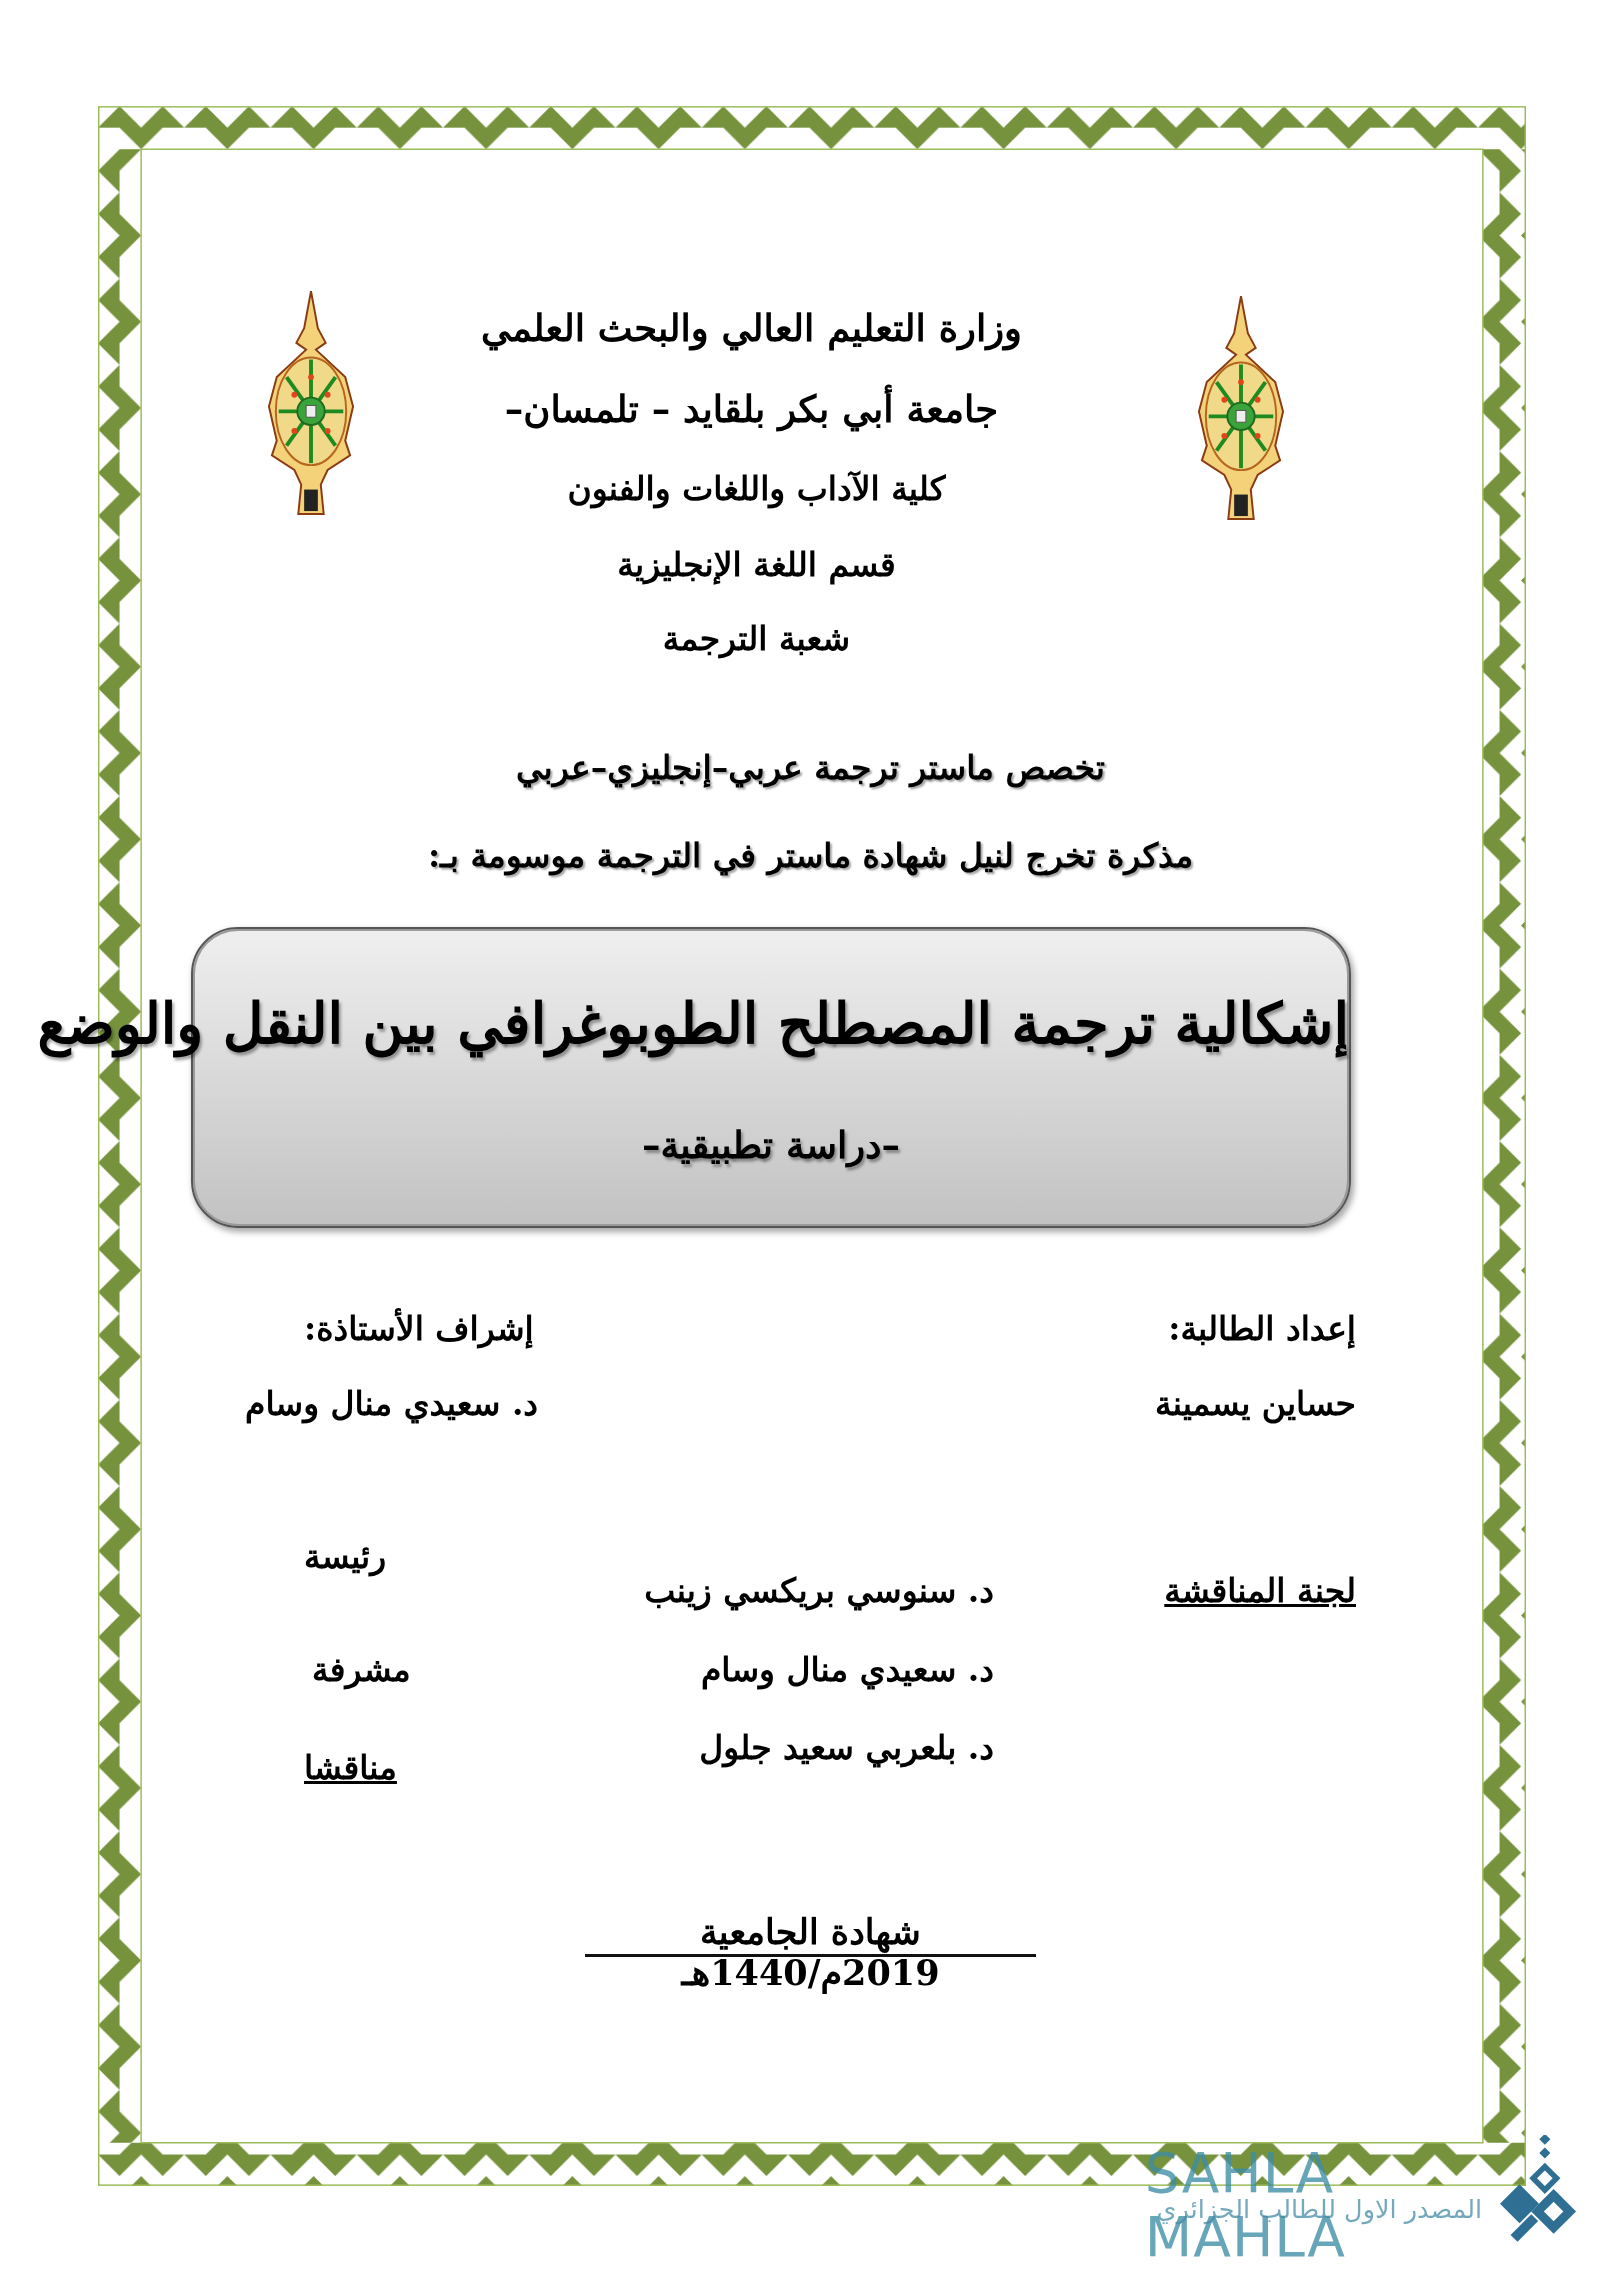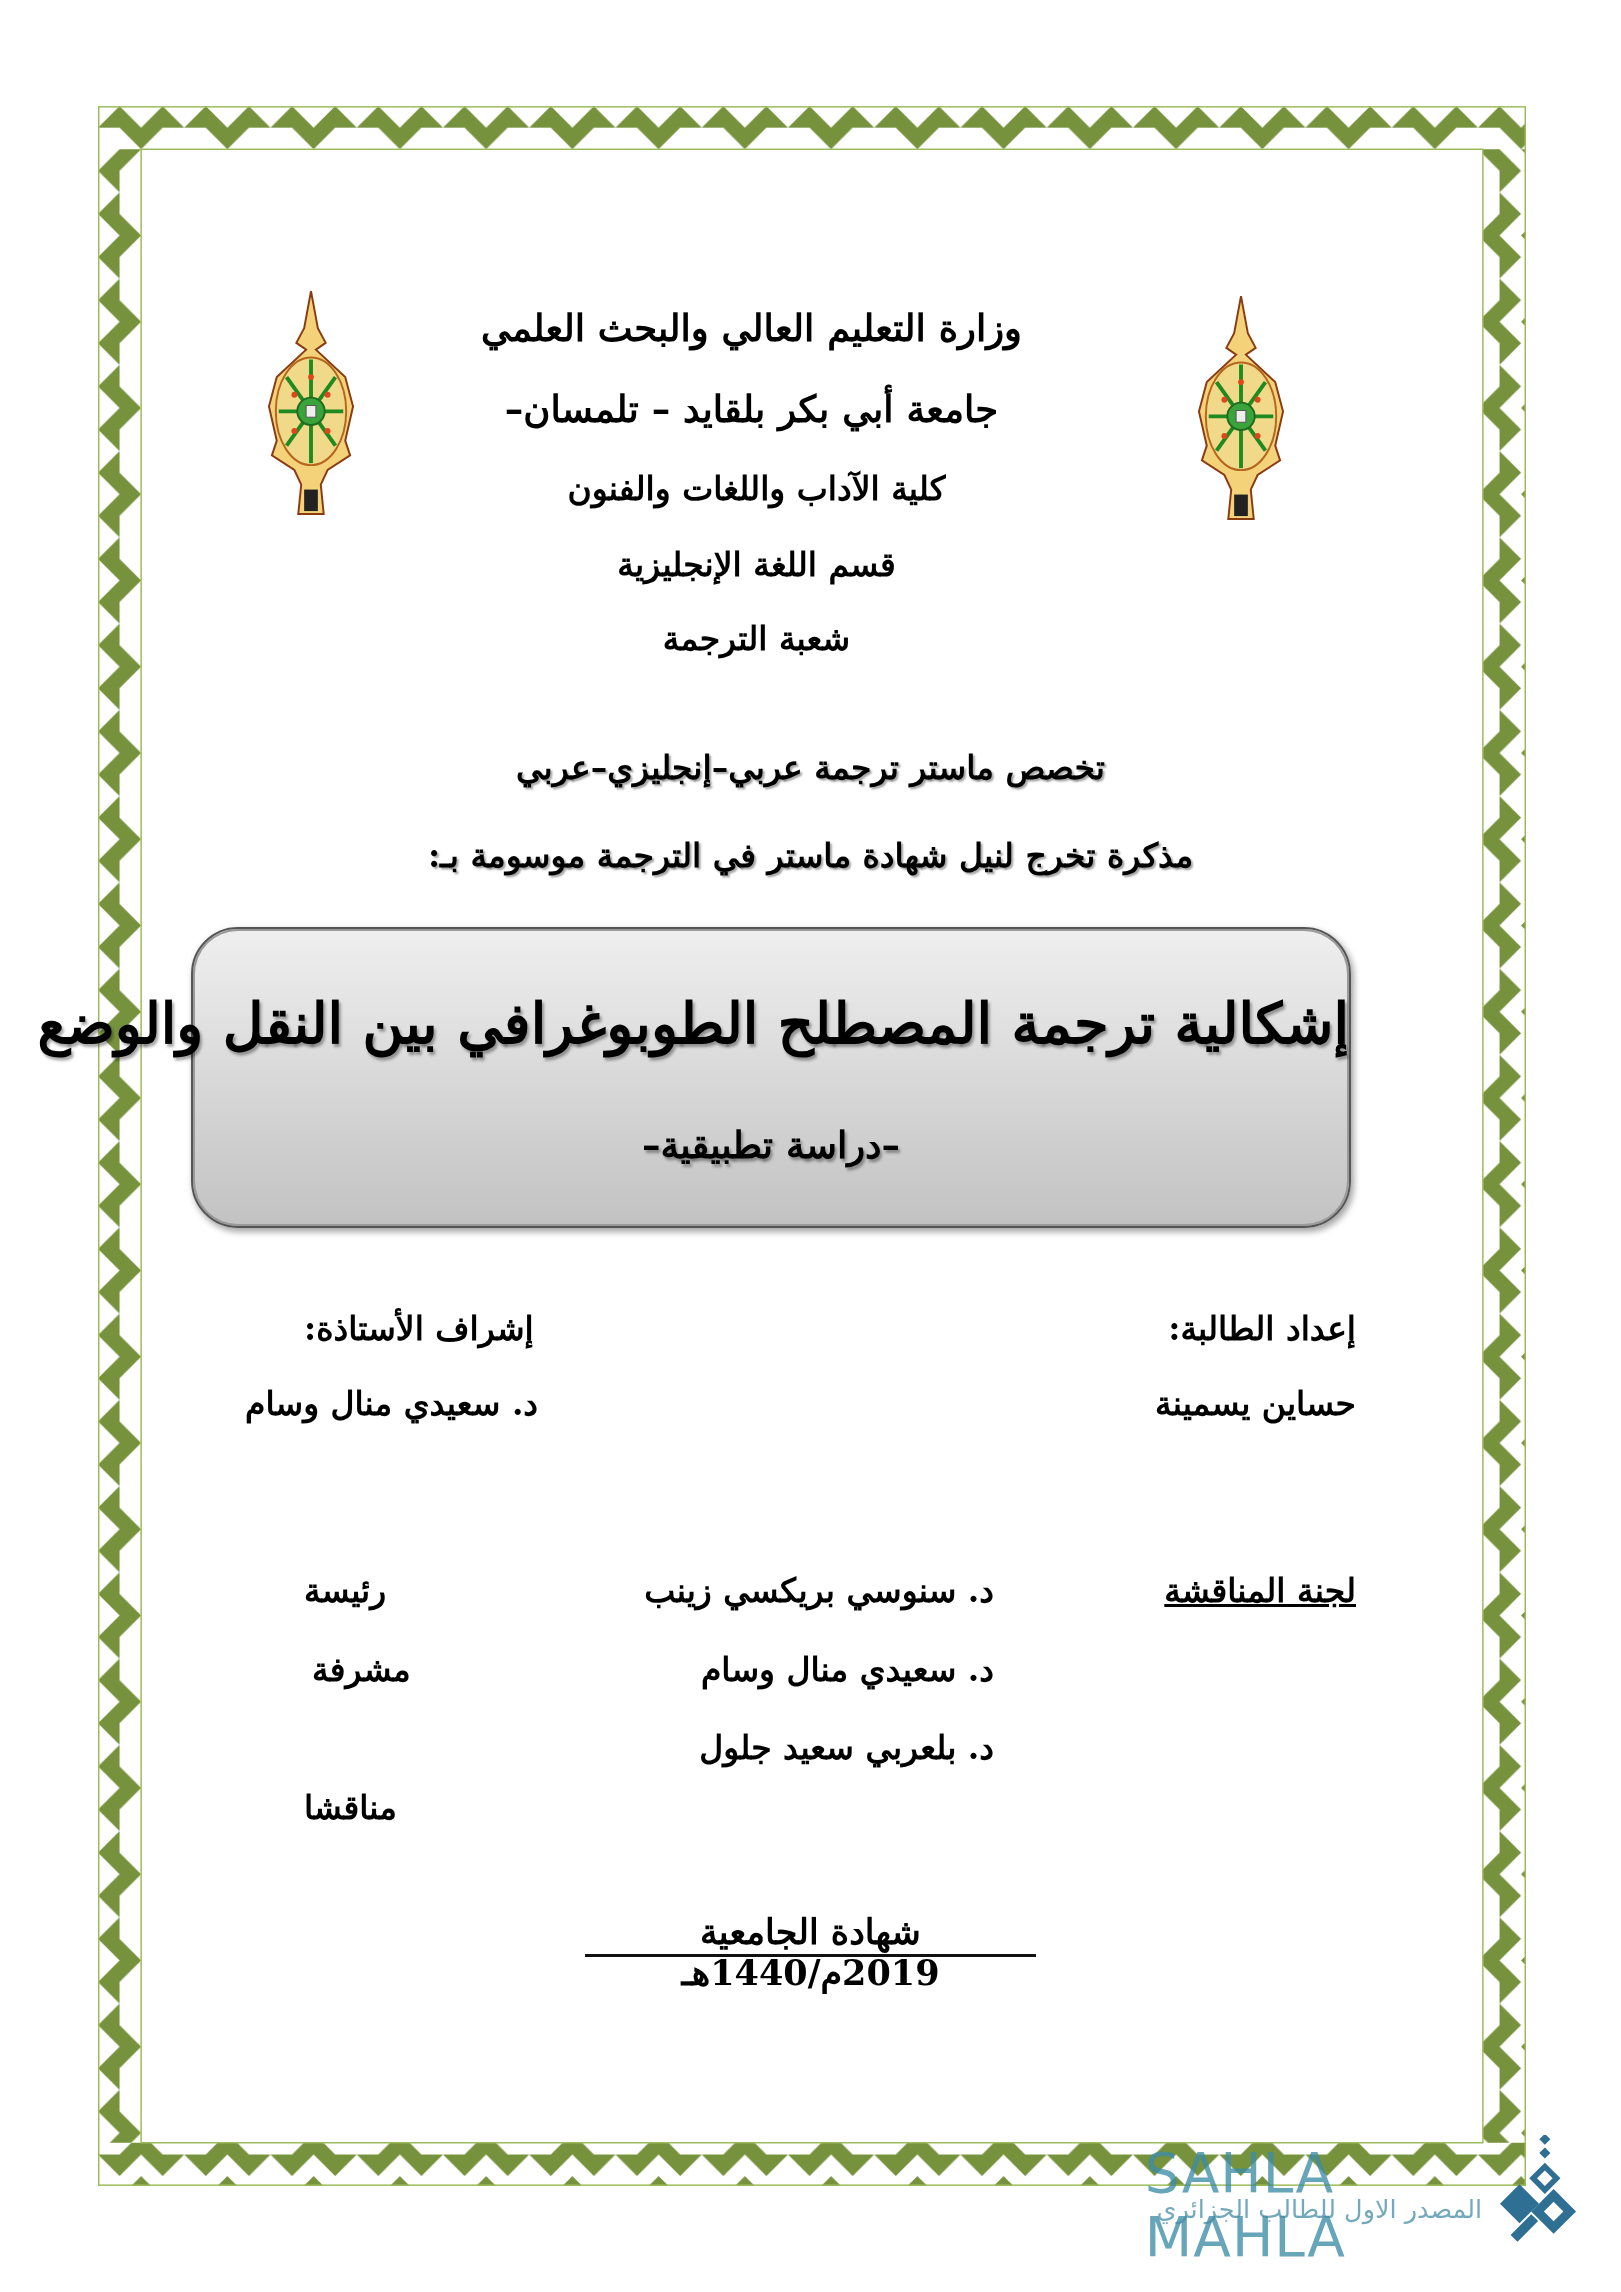--- a/index.html
+++ b/index.html
@@ -132,27 +132,27 @@
 </div>
 
 <div class="abs fs36 r-col" style="top:1309px;">إعداد الطالبة:</div>
 <div class="abs fs36 r-col" style="top:1384px;">حساين يسمينة</div>
 <div class="abs fs36" style="top:1309px; left:304px;">إشراف الأستاذة:</div>
 <div class="abs fs36" style="top:1384px; left:245px;">د. سعيدي منال وسام</div>
 
 <div class="abs fs36 r-col" style="top:1571px;text-decoration:underline;">لجنة المناقشة</div>
 
 <div class="abs fs36" style="top:1571px; right:627px;">د. سنوسي بريكسي زينب</div>
-<div class="abs fs36" style="top:1571px; left:304px;">رئيسة</div>
+<div class="abs fs36" style="top:1537px; left:304px;">رئيسة</div>
 
 <div class="abs fs36" style="top:1650px; right:627px;">د. سعيدي منال وسام</div>
 <div class="abs fs36" style="top:1650px; left:312px;text-align:center;">مشرفة</div>
 
 <div class="abs fs36" style="top:1728px; right:627px;">د. بلعربي سعيد جلول</div>
-<div class="abs fs36" style="top:1788px; left:304px;">مناقشا</div>
+<div class="abs fs36" style="top:1748px; left:304px;text-decoration:underline;">مناقشا</div>
 
 <div class="year">شهادة الجامعية 2019م/1440هـ</div>
 <div class="year-line"></div>
 
 <div class="wm">
   <div class="wm-latin">SAHLA MAHLA</div>
   <div class="wm-ar">المصدر الاول للطالب الجزائري</div>
 </div>
 <div class="wm-logo">
   <svg width="78" height="108" viewBox="0 0 80 110">

